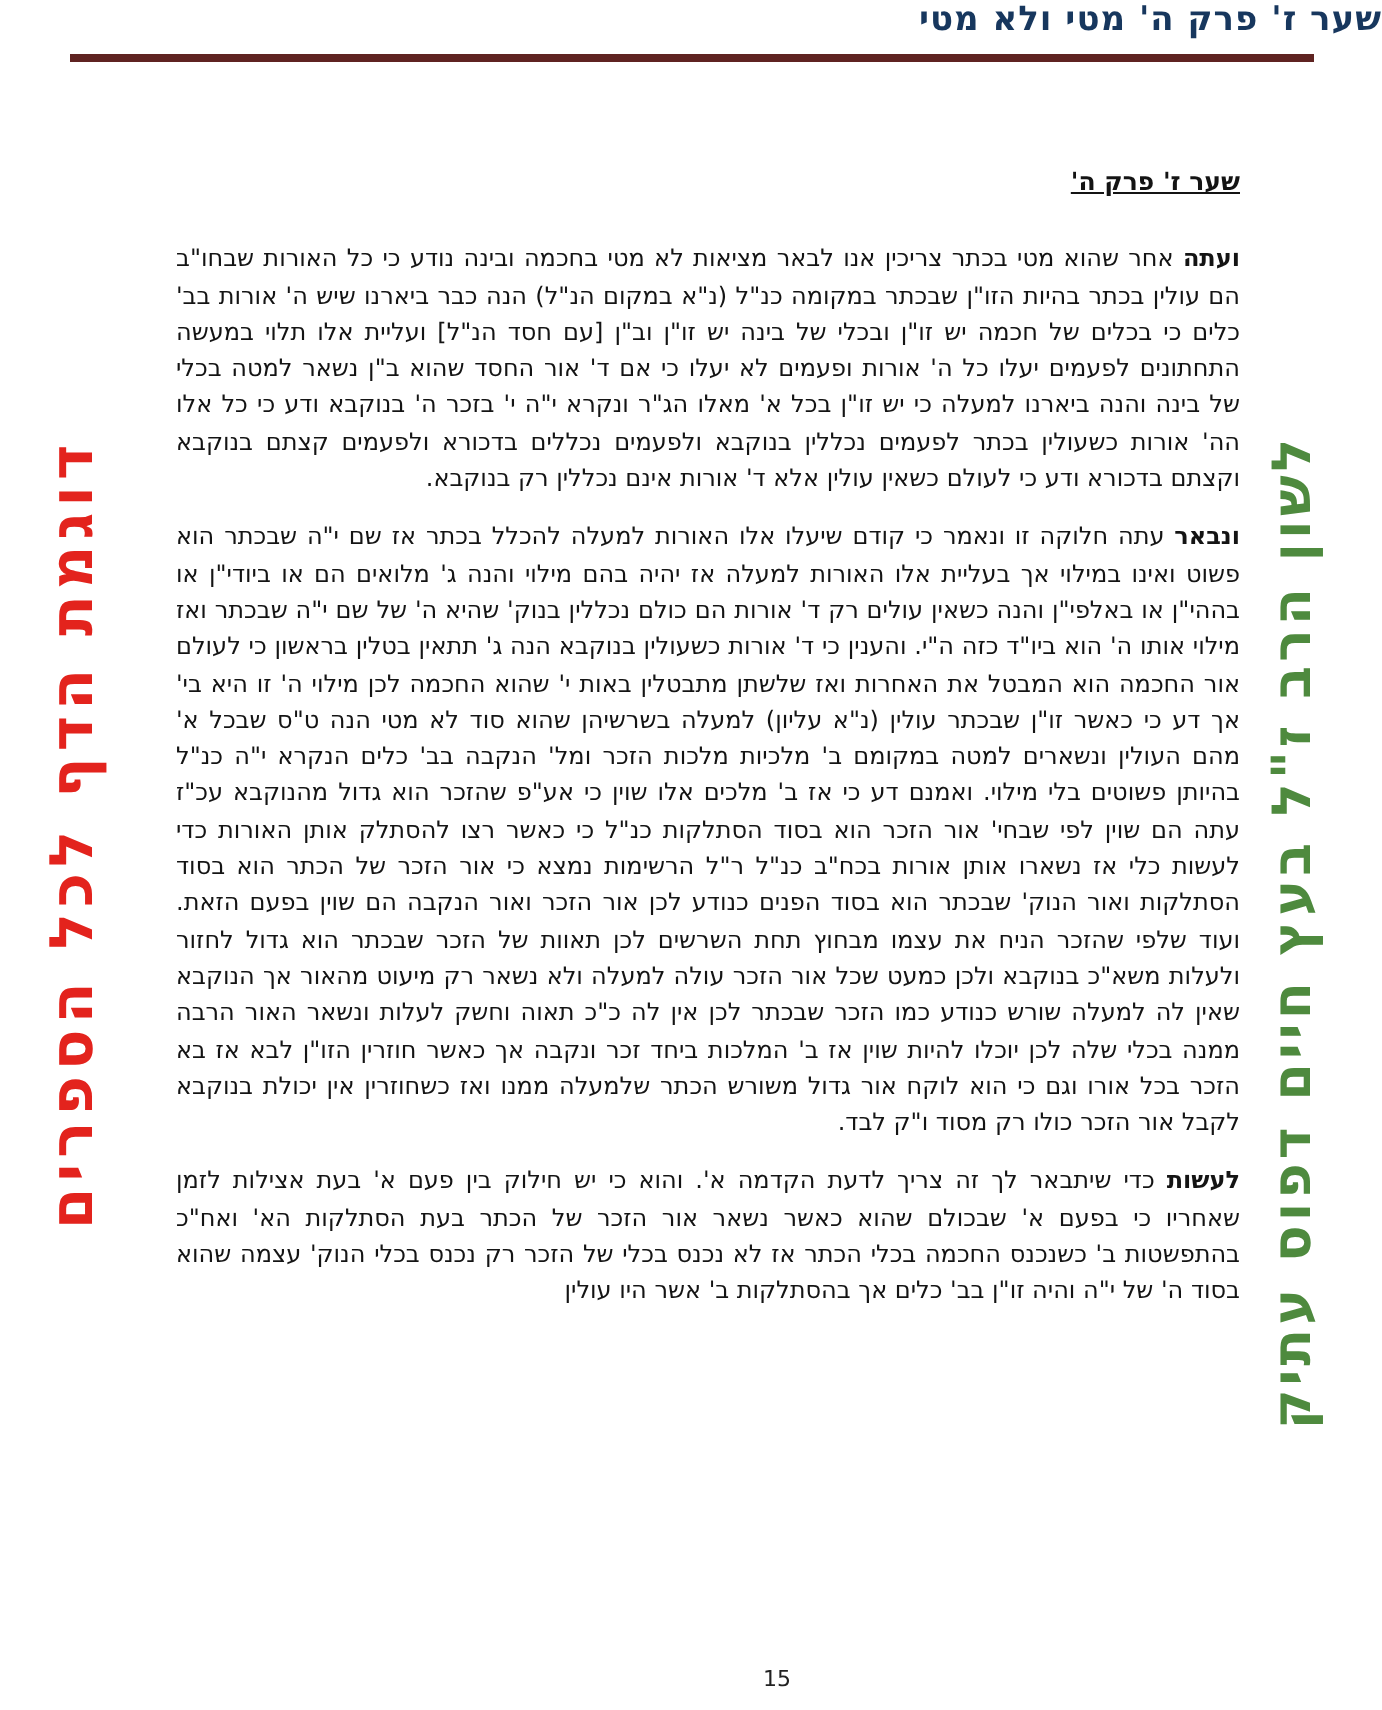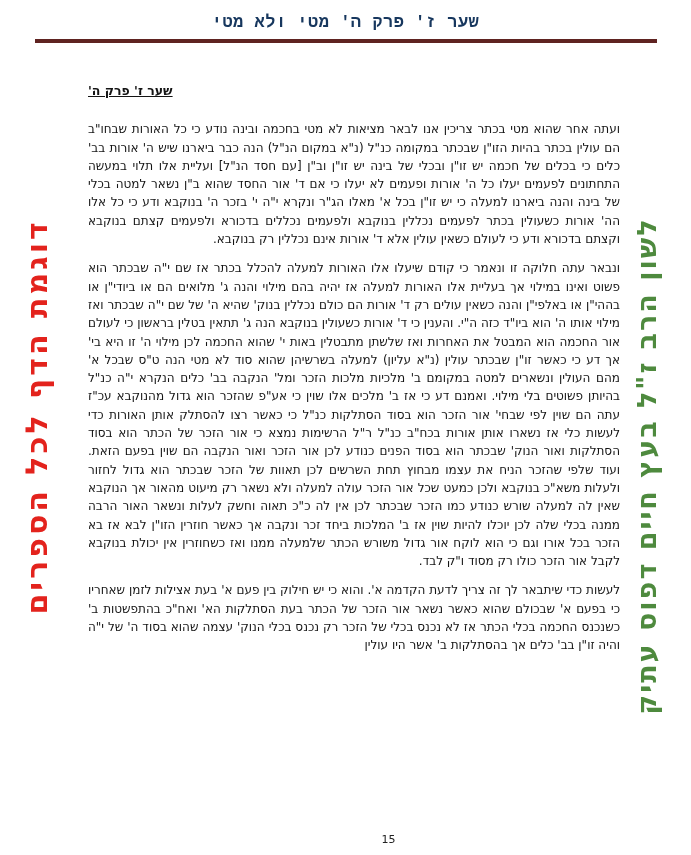--- a/index.html
+++ b/index.html
@@ -4,53 +4,51 @@
 <style>
   html,body{margin:0;padding:0;}
   .page{
     position:relative;
     width:691px;height:855px;
     background:#ffffff;
     overflow:hidden;
     font-family:"DejaVu Sans", sans-serif;
   }
   .header-title{
-    padding-top:13px;
-    text-align:center;
+    text-align:right;
     direction:rtl;
     font-size:17px;
     font-weight:bold;
     color:#17375e;
     letter-spacing:.5px;
-    font-family:Liberation Mono, monospace;
   }
   .header-rule{
     width:622px;height:4px;
     margin:7px auto 0 auto;
     background:#5f2321;
   }
   .content{
     position:absolute;
     top:82px;right:71px;
     width:532px;
     direction:rtl;
     text-align:justify;
     color:#141414;
     font-size:12px;
     line-height:18.3px;
   }
   .section-heading{
-    text-align:left;
+    text-align:right;
     font-weight:bold;
     text-decoration:underline;
     font-size:12.5px;
     margin:0 0 20px 0;
   }
   .content p{margin:0 0 11px 0;}
-  .lead{font-weight:normal;}
+  .lead{font-weight:bold;}
   .vert{
     position:absolute;
     transform:rotate(-90deg);
     transform-origin:left top;
     direction:rtl;
     text-align:center;
     font-weight:bold;
     white-space:nowrap;
     line-height:1;
   }

